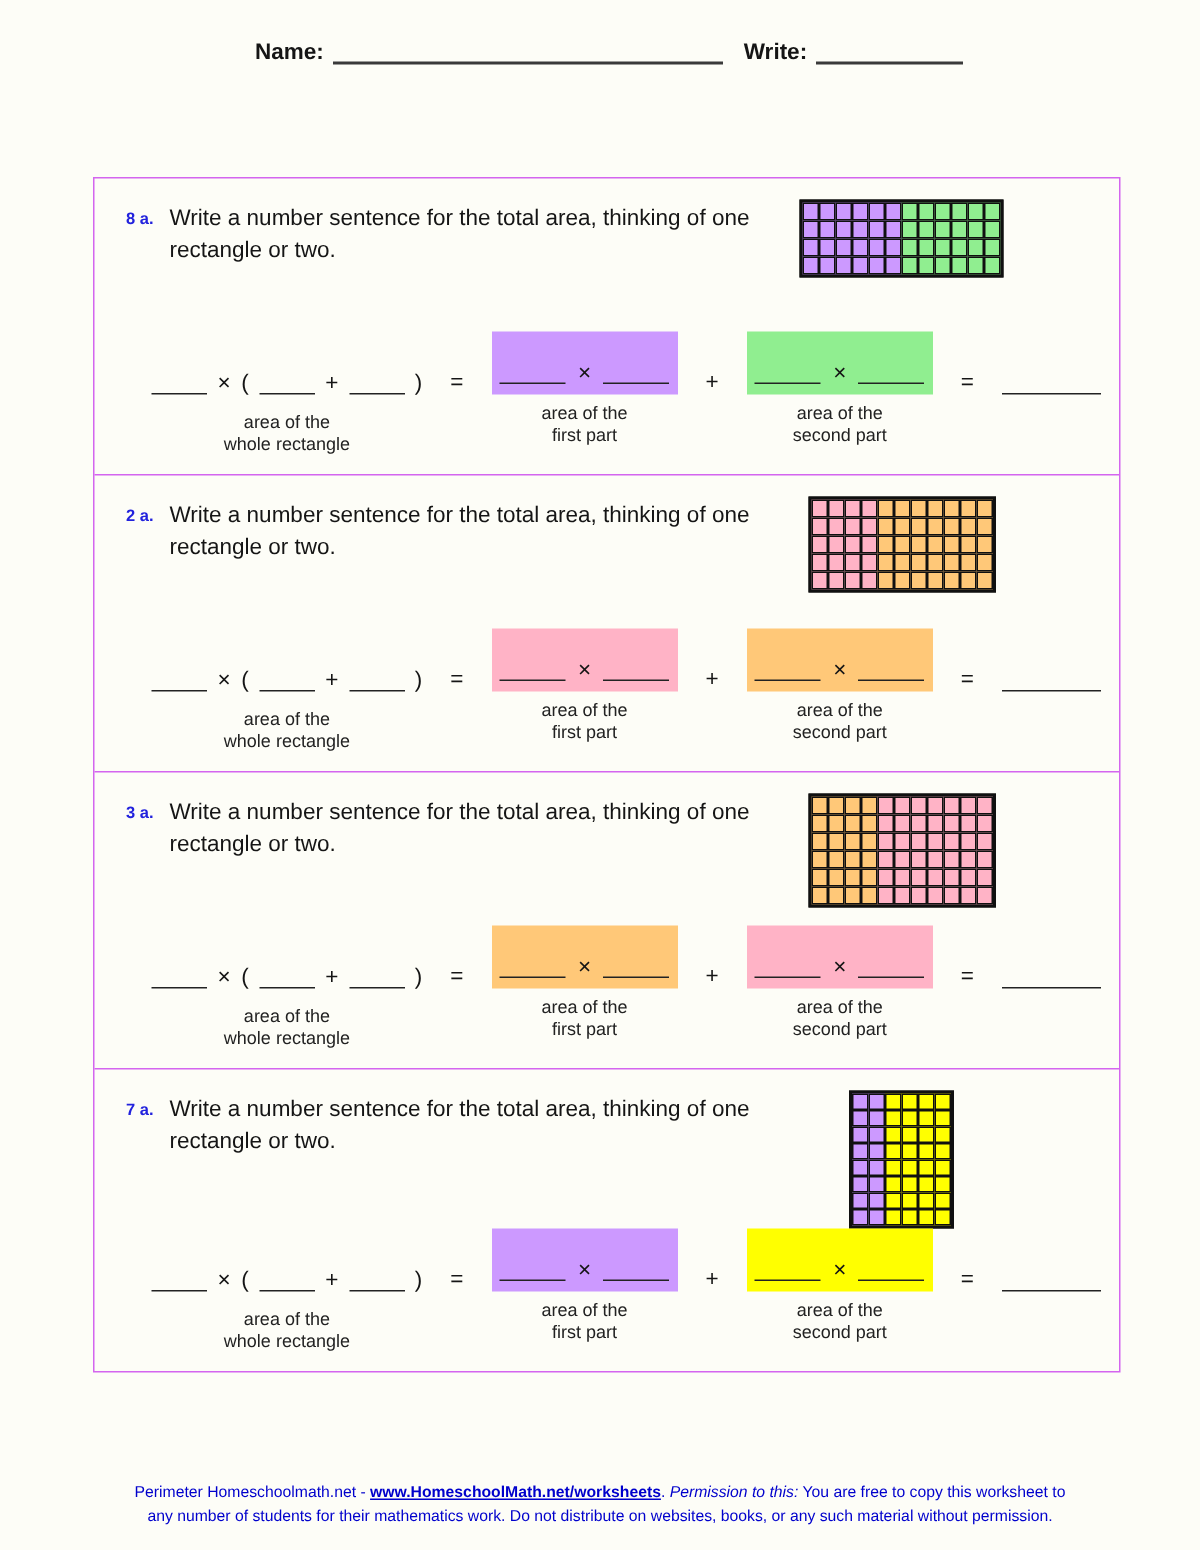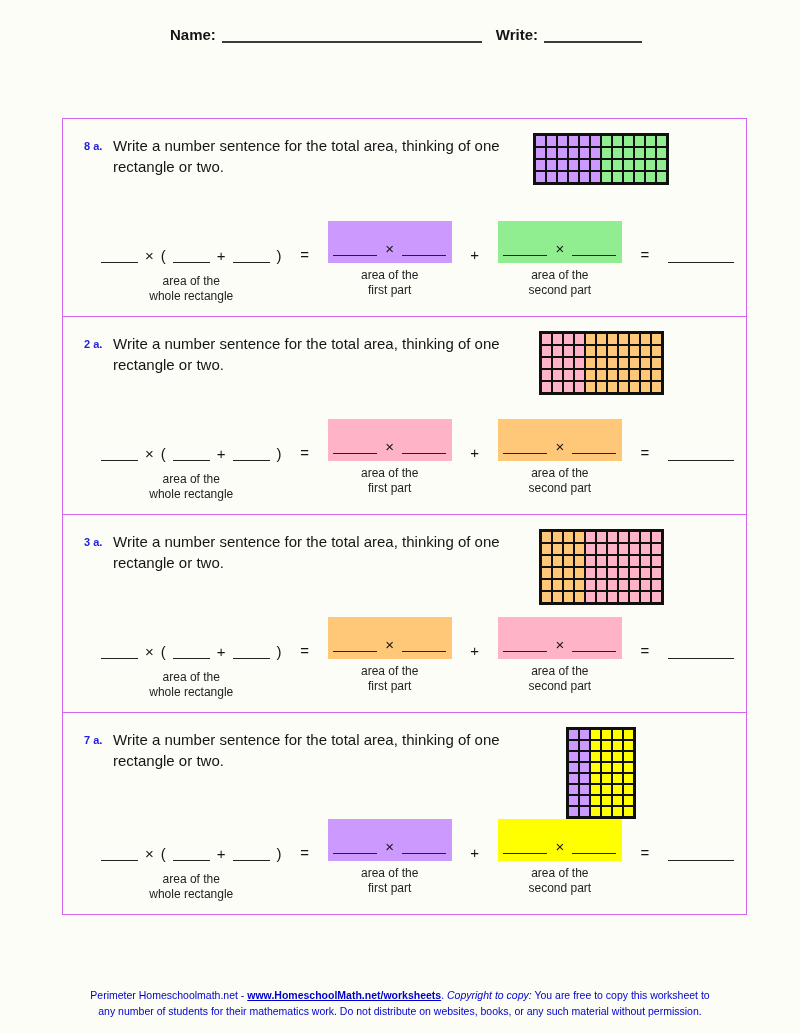--- a/index.html
+++ b/index.html
@@ -484,16 +484,16 @@
         <div class="fcol">
           <div class="fexpr">
             <span class="fblank w66"></span>
           </div>
         </div>
       </div>
     </div>
   </div>
 
   <div class="footer">
-    <span>Perimeter Homeschoolmath.net - </span><span class="flink">www.HomeschoolMath.net/worksheets</span><span>.  </span><span class="fitalic">Copyright to copy:</span><span> You are free to copy this worksheet to any number of students for their mathematics work. Do not distribute on websites, books, or any such material without permission.</span>
+    <span>Perimeter Homeschoolmath.net - </span><span class="flink">www.HomeschoolMath.net/worksheets</span><span>.  </span><span class="fitalic">Permission to this:</span><span> You are free to copy this worksheet to any number of students for their mathematics work. Do not distribute on websites, books, or any such material without permission.</span>
   </div>
 
 </div>
 
 </body></html>

